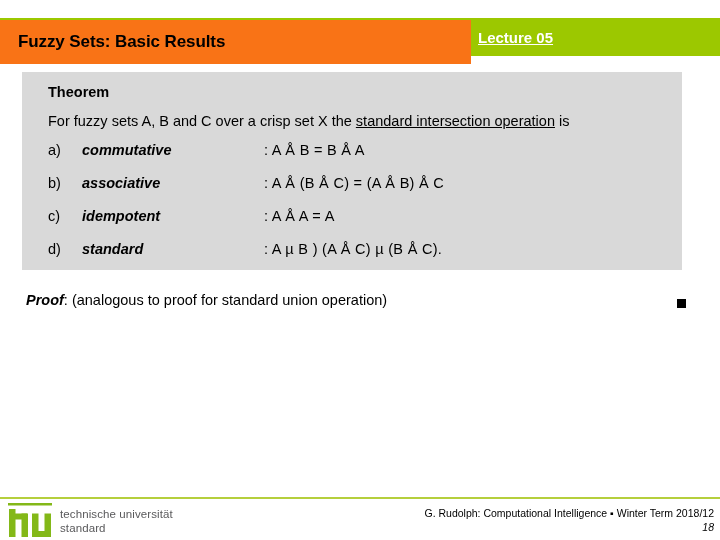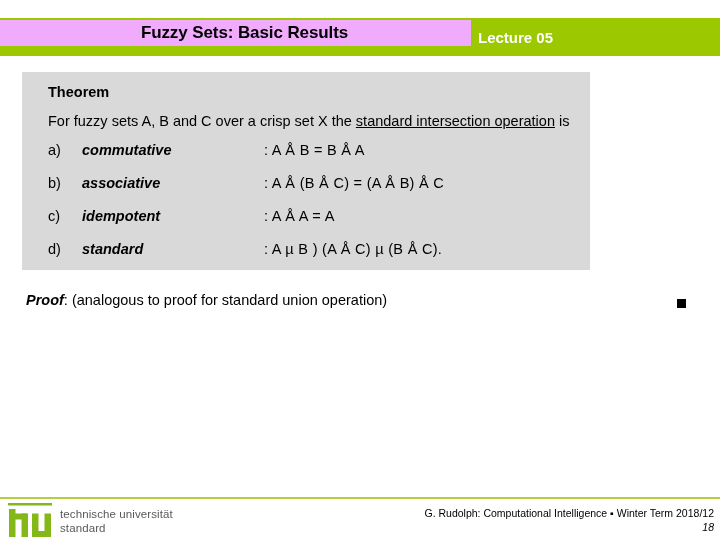--- a/index.html
+++ b/index.html
@@ -23,53 +23,53 @@
     width: 720px;
     height: 38px;
     background: #9CC800;
     box-sizing: border-box;
   }
   .header-title-box {
     position: absolute;
     left: 0;
     top: 2px;
     width: 471px;
-    height: 26px;
-    background: #f0abfc;
+    height: 44px;
+    background: #f97316;
     display: flex;
     align-items: center;
-    justify-content: center;
   }
   .header-title {
     font-size: 17px;
     font-weight: bold;
     color: #000000;
     padding-left: 18px;
     letter-spacing: -0.1px;
     white-space: nowrap;
   }
   .header-lecture {
     position: absolute;
     left: 478px;
     top: 0;
     height: 38px;
     display: flex;
     align-items: center;
     font-size: 15px;
     font-weight: bold;
     color: #ffffff;
     white-space: nowrap;
+    text-decoration: underline;
   }
 
   
   .theorem-box {
     position: absolute;
     left: 22px;
     top: 72px;
-    width: 568px;
+    width: 660px;
     height: 198px;
     background: #d9d9d9;
     box-sizing: border-box;
     padding: 12px 0 0 26px;
   }
   .theorem-heading {
     font-size: 14.5px;
     font-weight: bold;
     color: #000000;
     margin-bottom: 13px;

